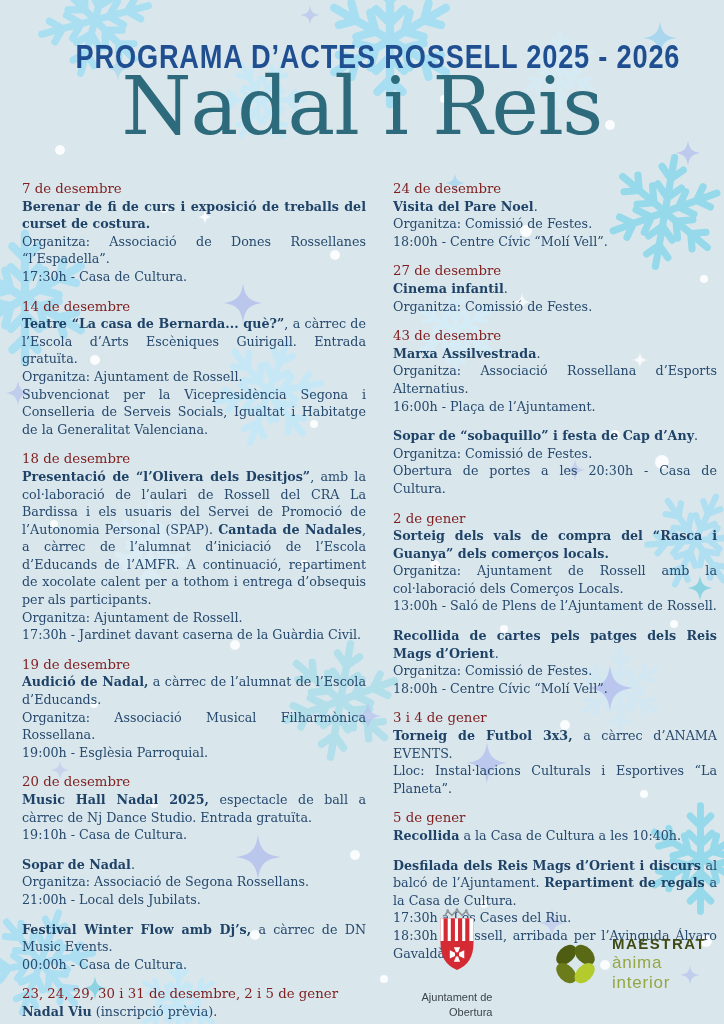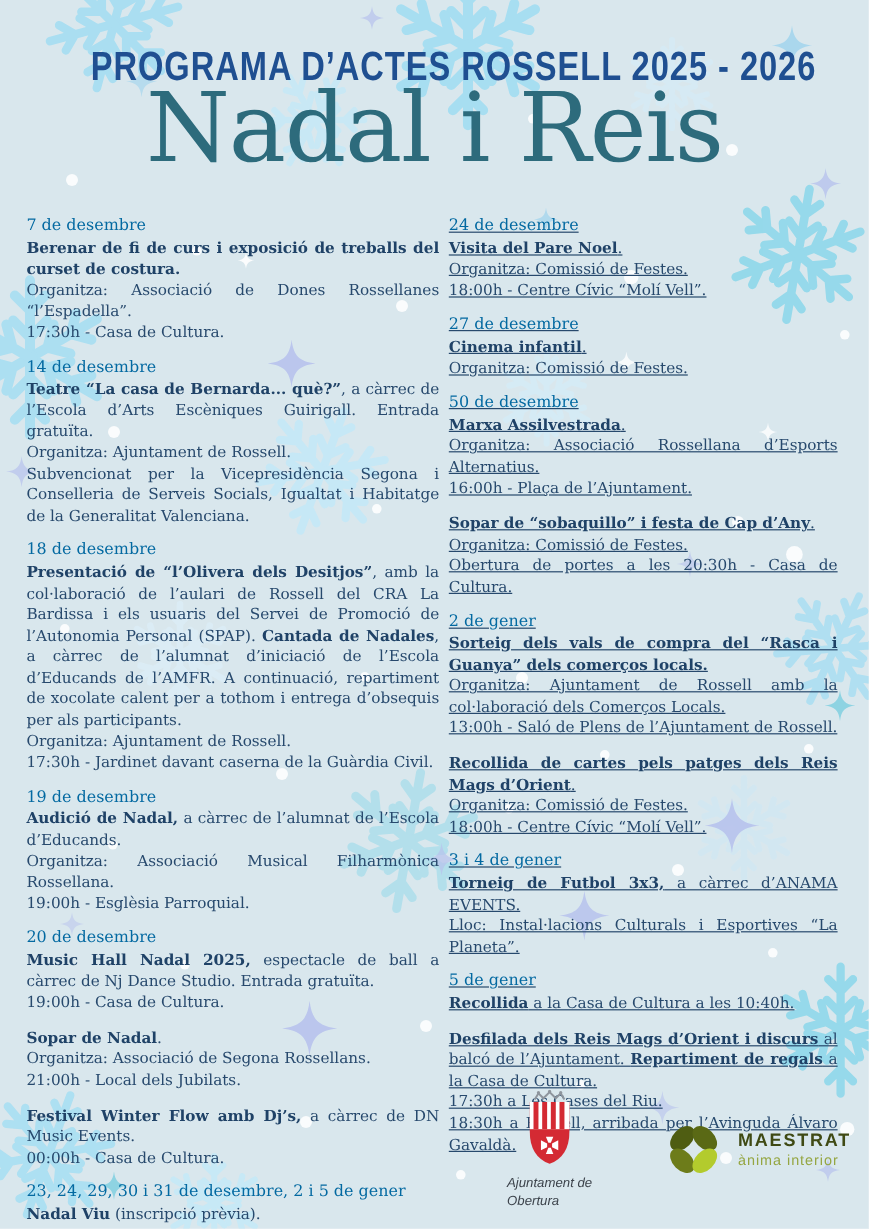--- a/index.html
+++ b/index.html
@@ -15,34 +15,34 @@
   header{position:absolute;top:0;left:0;width:100%;text-align:center;z-index:2;}
   .subtitle{margin-top:37px;height:28px;color:#1f4f91;
     font-family:"Liberation Sans", sans-serif;font-weight:800;font-size:34px;letter-spacing:1px;white-space:nowrap;text-align:center;}
   .subtitle .squeeze{display:inline-block;transform:scaleX(0.8);transform-origin:center;}
   h1.title{margin:12px;margin-top:-2px;color:#2d6b7c;font-size:80px;font-weight:500;
     letter-spacing:-1px;line-height:1.1;font-family:"DejaVu Serif", serif;}
   
   .col{position:absolute;top:180px;font-size:12.7px;line-height:17.6px;
     color:#27496d;text-align:justify;z-index:2;}
   #col-left{left:22px;width:344px;}
-  #col-right{left:374px;width:324px;text-decoration:underline;}
+  #col-right{left:393px;width:324px;}
   .event{margin-bottom:12px;}
-  .event-date{color:#0369a1;font-size:13.3px;text-align:left;}
+  .event-date{color:#7f1d1d;font-size:13.3px;text-align:left;}
   .para{margin:0;}
   .b{font-weight:700;color:#1f4267;}
   
   footer{position:absolute;left:400px;top:908px;display:flex;align-items:center;gap:34px;z-index:2;}
   .crest{display:flex;flex-direction:column;align-items:center;width:116px;}
   .crest-caption{font-family:"Liberation Sans", sans-serif;font-size:11px;color:#3c434b;
-    text-align:left;line-height:1.35;margin-top:5px;font-style:italic;}
+    text-align:right;line-height:1.35;margin-top:16px;}
   .maestrat{display:flex;align-items:center;gap:9px;}
   .maestrat-text{display:flex;flex-direction:column;font-family:"Liberation Sans", sans-serif;}
   .maestrat-name{font-weight:800;font-size:15px;letter-spacing:1.5px;color:#3f4a14;}
-  .maestrat-tagline{font-size:12px;letter-spacing:0.8px;color:#95a642;margin-top:1px;}
+  .maestrat-tagline{font-size:17px;letter-spacing:0.8px;color:#95a642;margin-top:1px;}
   .hidden-defs{position:absolute;width:0;height:0;overflow:hidden;}
 </style>
 </head>
 <body>
 
 <div class="poster">
 
   <svg class="hidden-defs" aria-hidden="true">
     <defs>
       <g id="sf" stroke="currentColor" stroke-width="6" fill="none" stroke-linecap="round">
@@ -223,21 +223,21 @@
       </div>
       <div class="event">
         <div class="event-date">19 de desembre</div>
         <p class="para"><span class="b">Audició de Nadal,</span><span> a càrrec de l’alumnat de l’Escola d’Educands.</span></p>
         <p class="para"><span>Organitza: Associació Musical Filharmònica Rossellana.</span></p>
         <p class="para"><span>19:00h - Esglèsia Parroquial.</span></p>
       </div>
       <div class="event">
         <div class="event-date">20 de desembre</div>
         <p class="para"><span class="b">Music Hall Nadal 2025,</span><span> espectacle de ball a càrrec de Nj Dance Studio. Entrada gratuïta.</span></p>
-        <p class="para"><span>19:00h - Casa de Cultura.</span></p>
+        <p class="para"><span>19:10h - Casa de Cultura.</span></p>
       </div>
       <div class="event">
         <p class="para"><span class="b">Sopar de Nadal</span><span>.</span></p>
         <p class="para"><span>Organitza: Associació de Segona Rossellans.</span></p>
         <p class="para"><span>21:00h - Local dels Jubilats.</span></p>
       </div>
       <div class="event">
         <p class="para"><span class="b">Festival Winter Flow amb Dj’s,</span><span> a càrrec de DN Music Events.</span></p>
         <p class="para"><span>00:00h - Casa de Cultura.</span></p>
       </div>
@@ -252,21 +252,21 @@
         <p class="para"><span class="b">Visita del Pare Noel</span><span>.</span></p>
         <p class="para"><span>Organitza: Comissió de Festes.</span></p>
         <p class="para"><span>18:00h - Centre Cívic “Molí Vell”.</span></p>
       </div>
       <div class="event">
         <div class="event-date">27 de desembre</div>
         <p class="para"><span class="b">Cinema infantil</span><span>.</span></p>
         <p class="para"><span>Organitza: Comissió de Festes.</span></p>
       </div>
       <div class="event">
-        <div class="event-date">50 de desembre</div>
+        <div class="event-date">43 de desembre</div>
         <p class="para"><span class="b">Marxa Assilvestrada</span><span>.</span></p>
         <p class="para"><span>Organitza: Associació Rossellana d’Esports Alternatius.</span></p>
         <p class="para"><span>16:00h - Plaça de l’Ajuntament.</span></p>
       </div>
       <div class="event">
         <p class="para"><span class="b">Sopar de “sobaquillo” i festa de Cap d’Any</span><span>.</span></p>
         <p class="para"><span>Organitza: Comissió de Festes.</span></p>
         <p class="para"><span>Obertura de portes a les 20:30h - Casa de Cultura.</span></p>
       </div>
       <div class="event">

